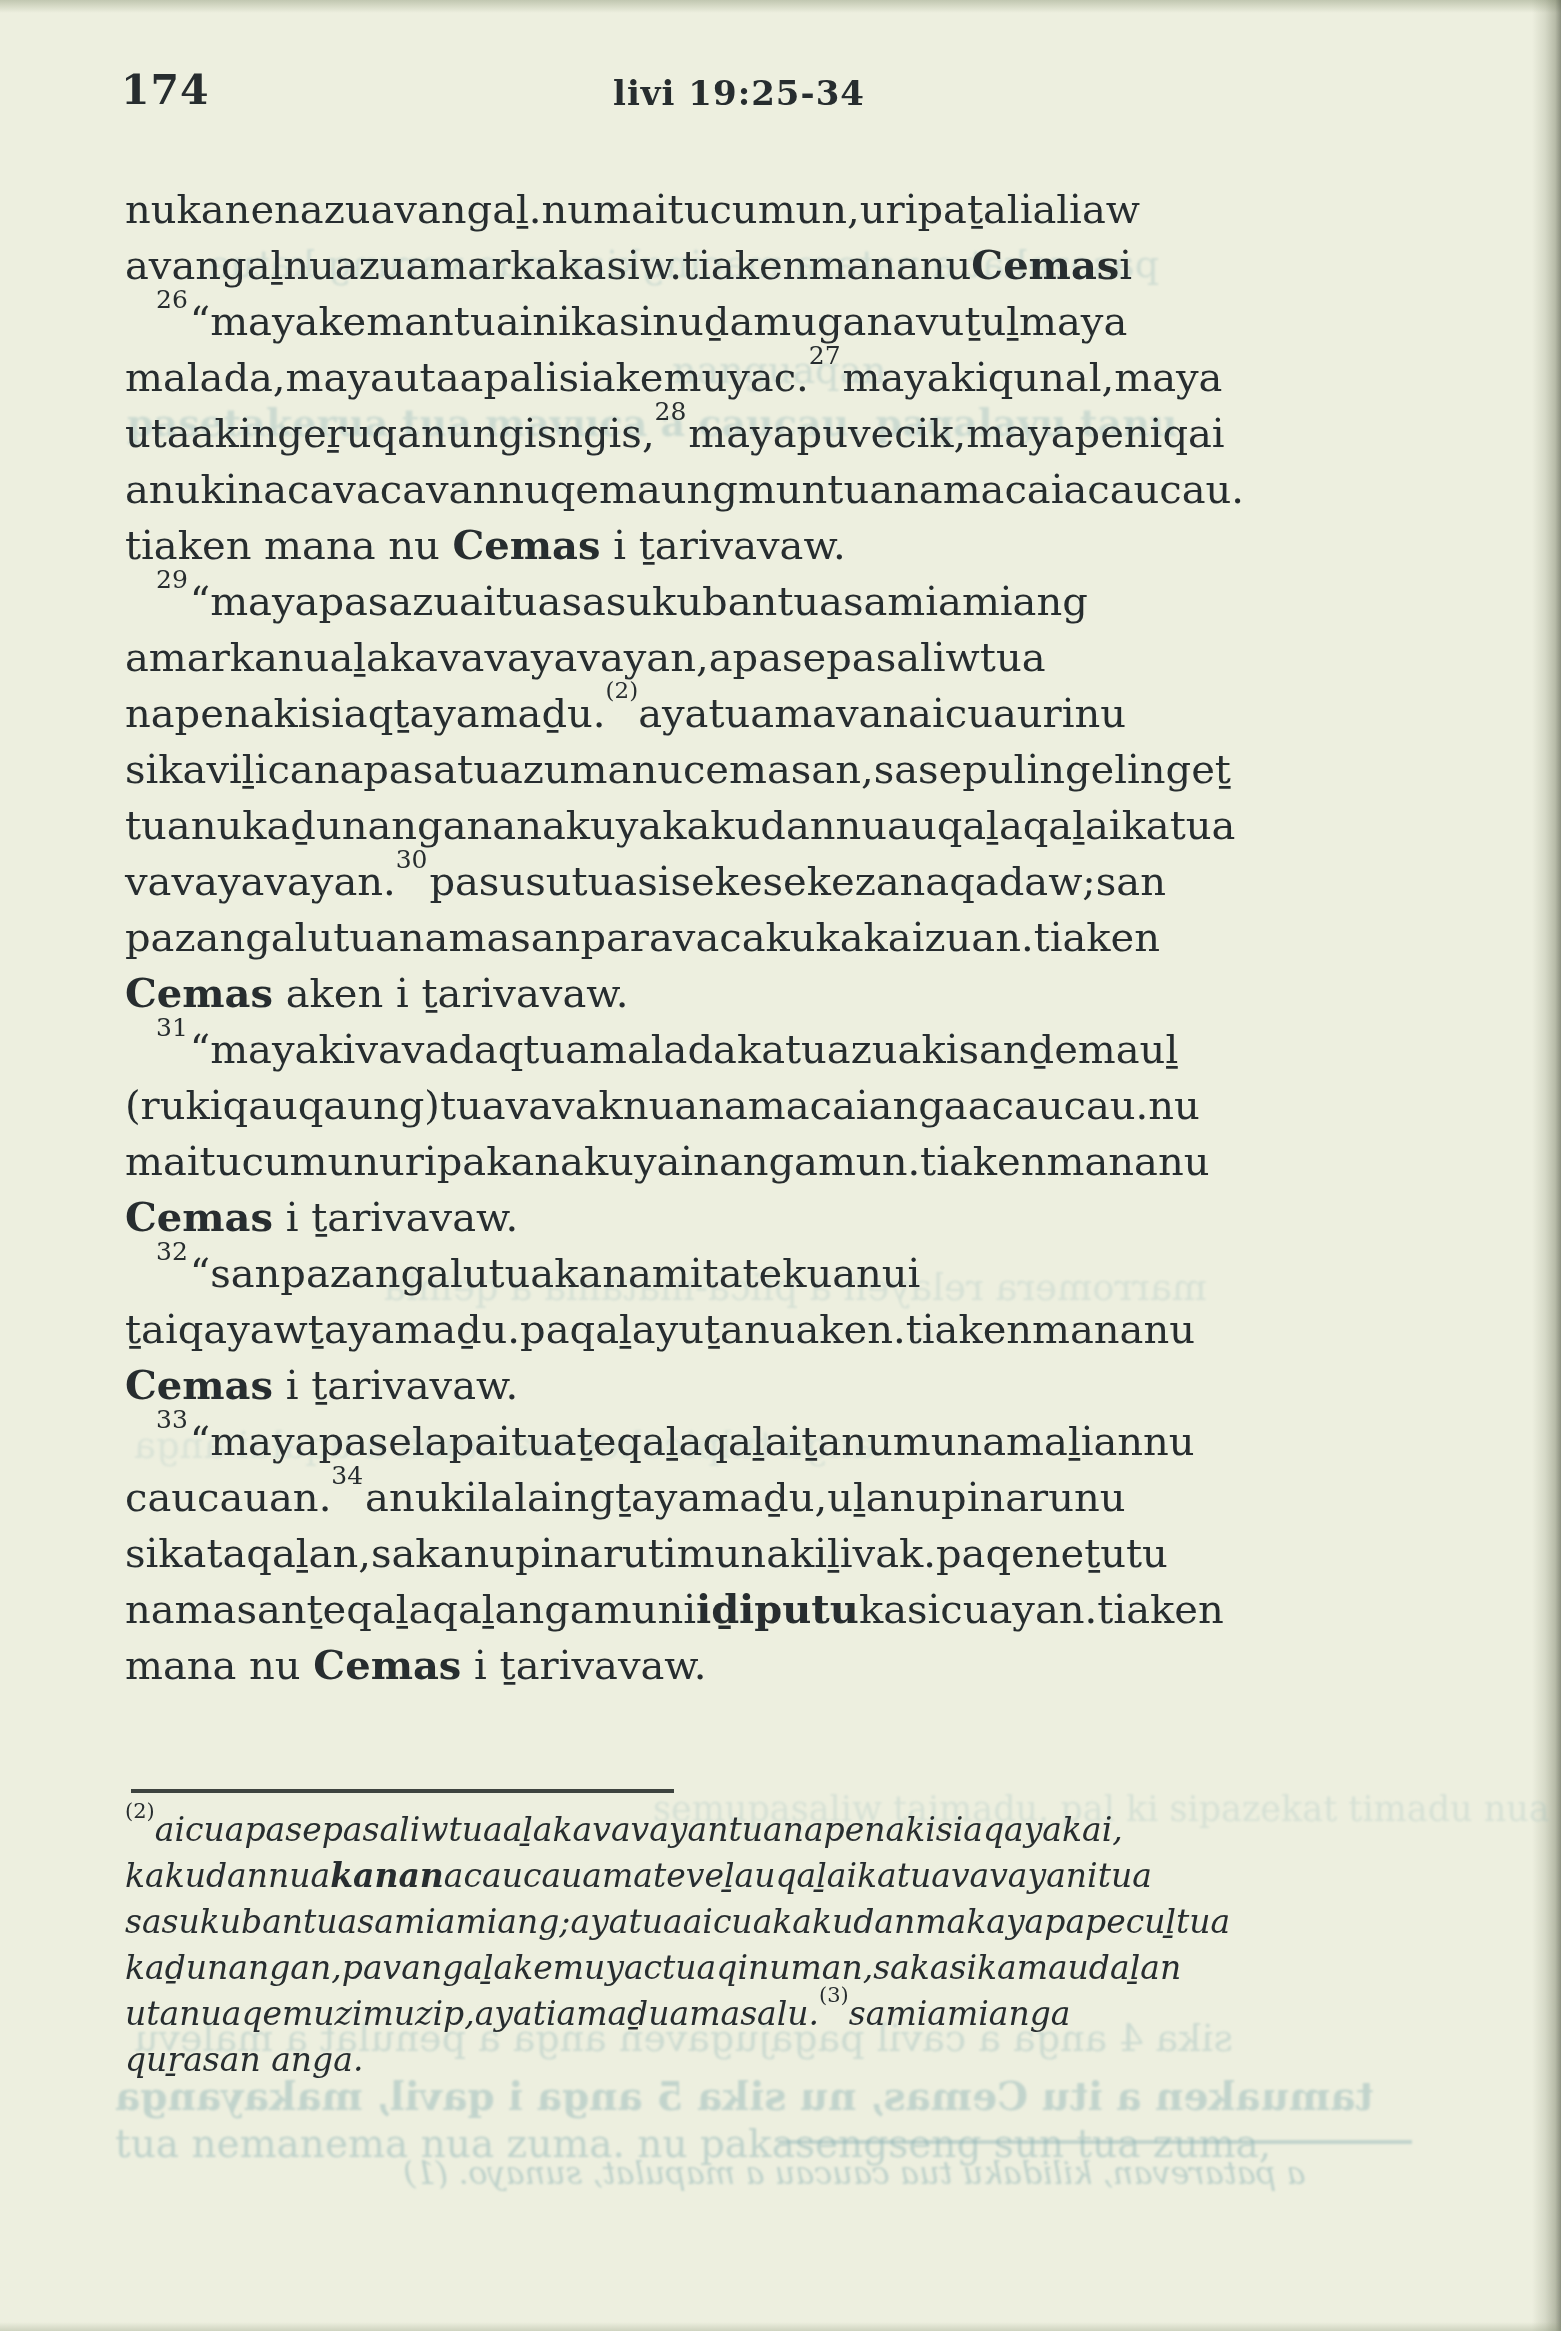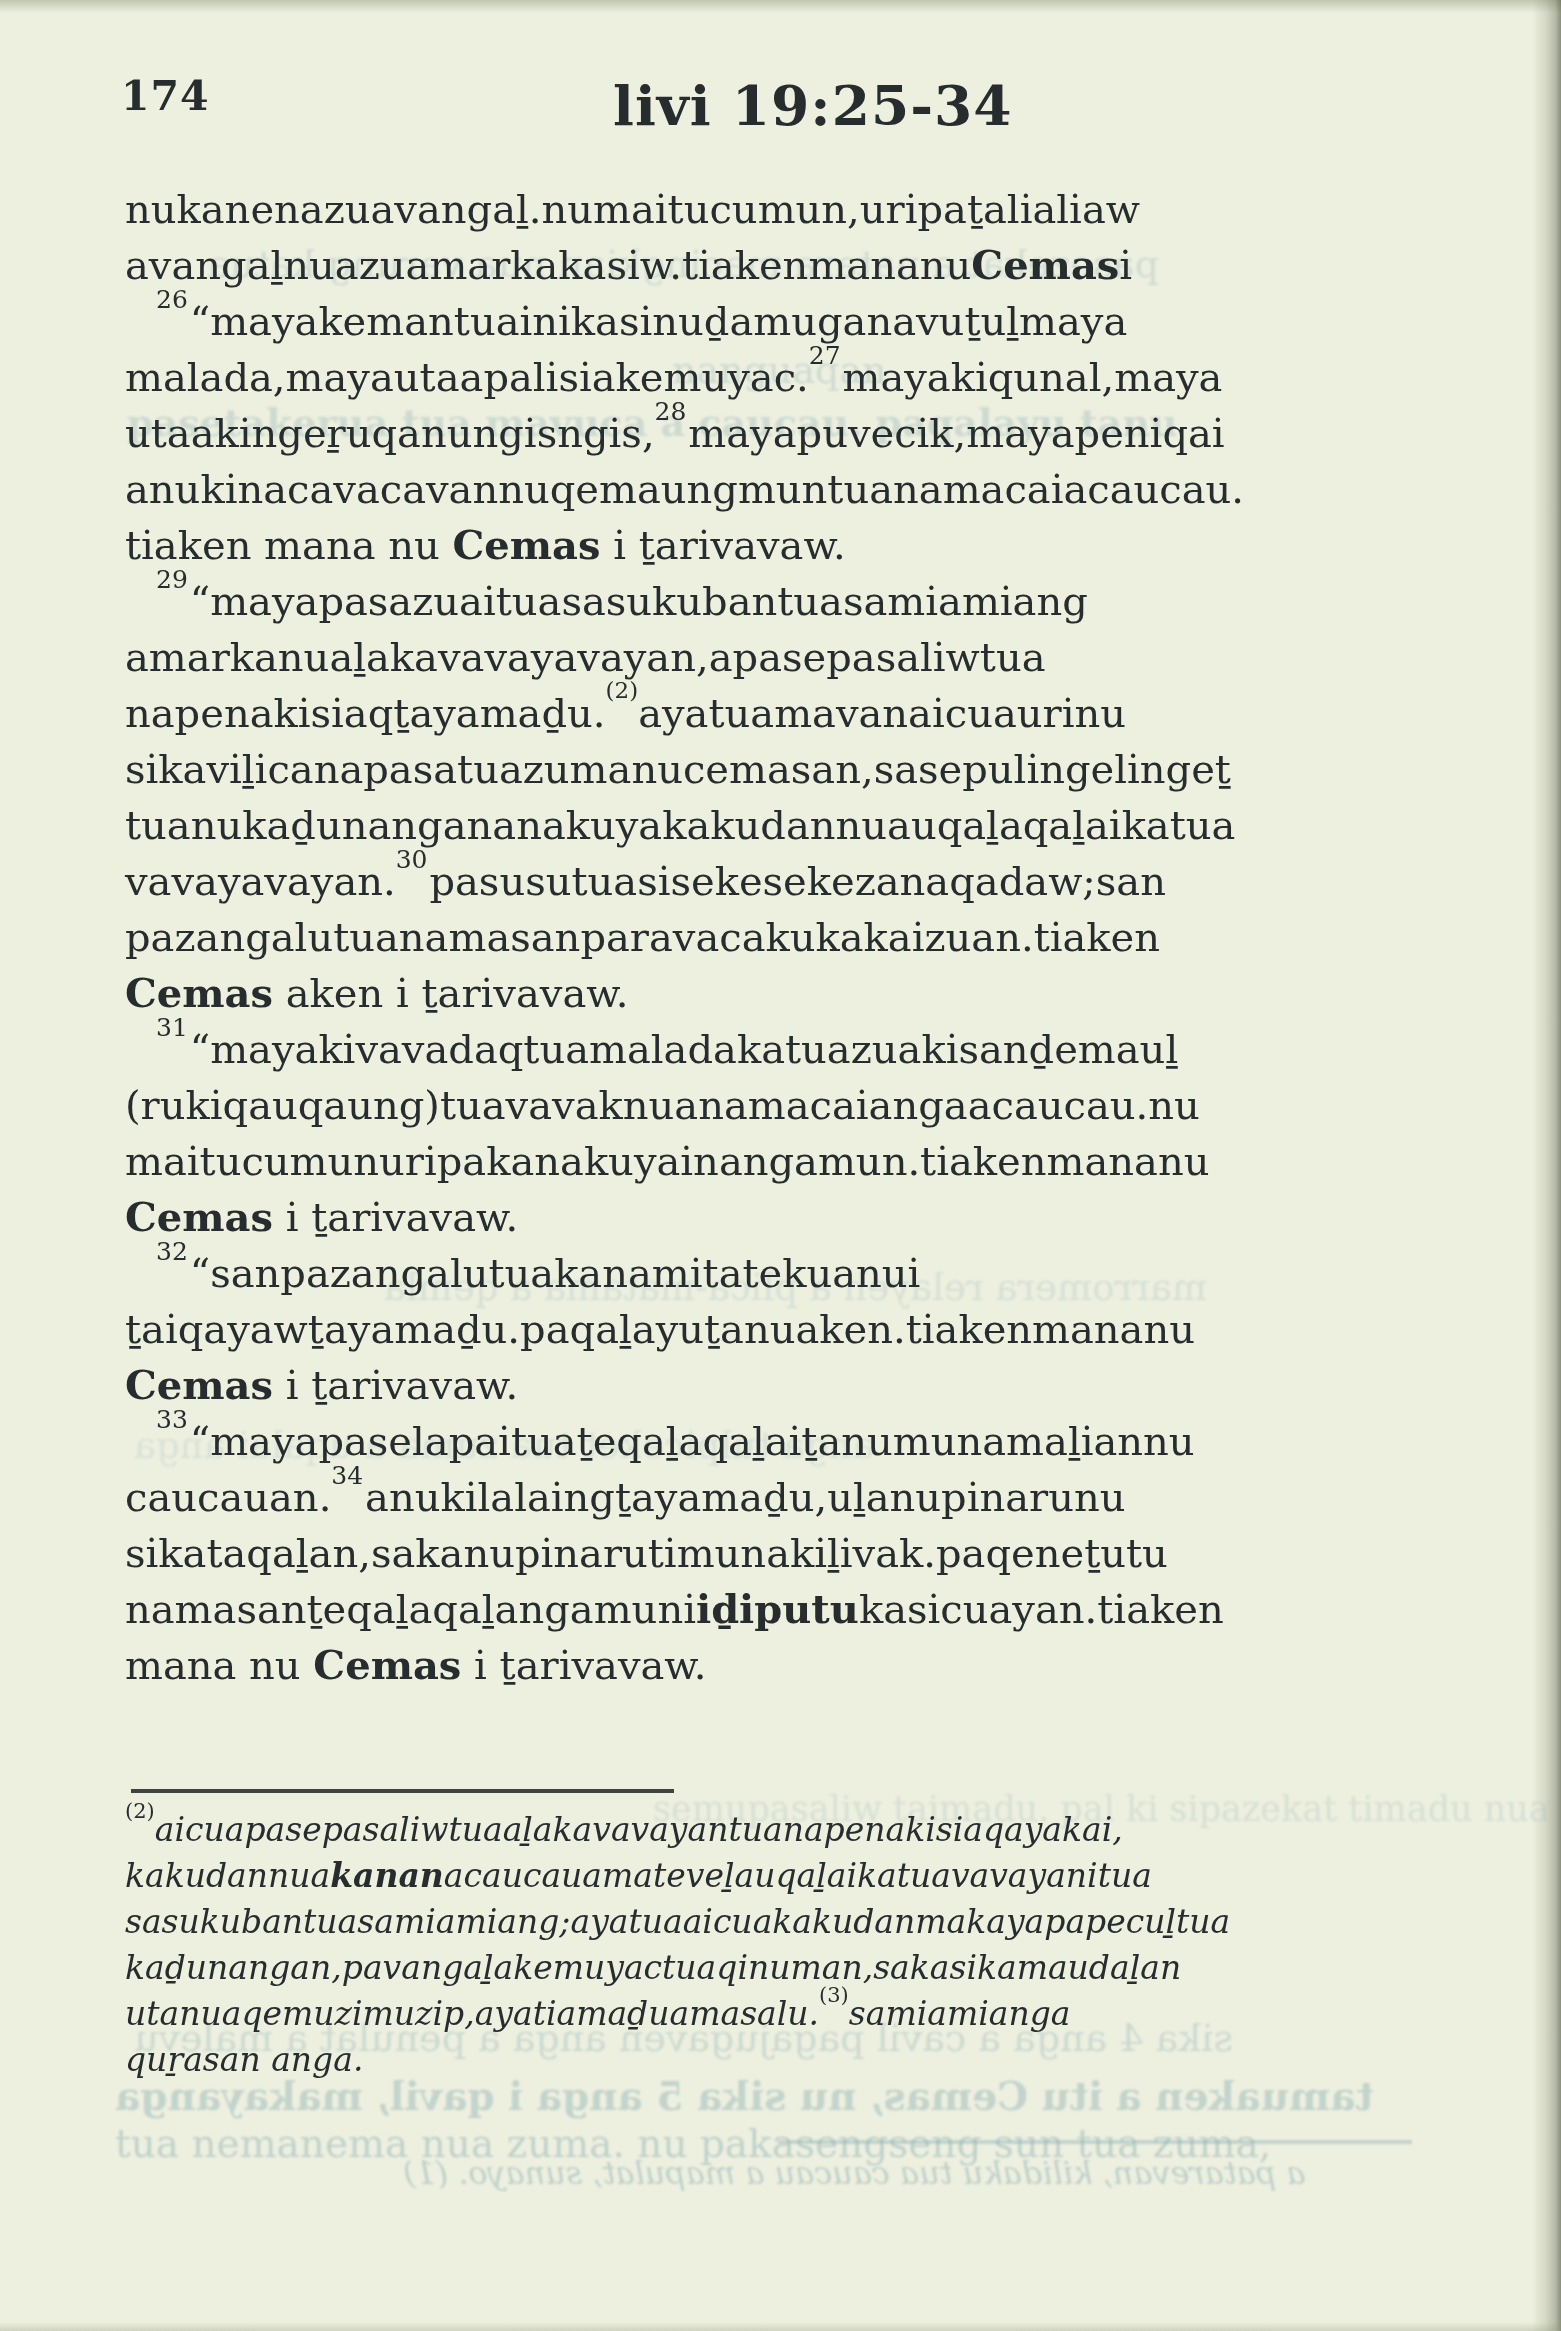--- a/index.html
+++ b/index.html
@@ -18,26 +18,26 @@
   .right-edge{
     position:absolute;top:0;right:0;bottom:0;width:29px;
     background:linear-gradient(to right, rgba(0,0,0,0) 0%, rgba(110,118,92,.18) 45%, rgba(95,102,78,.38) 80%, rgba(58,64,48,.55) 100%);
   }
   .bottom-edge{
     position:absolute;left:0;right:0;bottom:0;height:9.6px;
     background:linear-gradient(to top, rgba(140,150,120,.35), rgba(140,150,120,0));
   }
   
   .pageno{
-    position:absolute;left:121px;top:72px;
+    position:absolute;left:121px;top:66px;
     font-size:41px;font-weight:700;letter-spacing:1px;
   }
   .runhead{
     position:absolute;left:613px;top:73px;
-    font-size:55px;font-weight:700;letter-spacing:1px;
+    font-size:34px;font-weight:700;letter-spacing:1px;
   }
   
   .body-text{
     position:absolute;left:125px;top:181px;width:1292px;
     font-size:40px;
   }
   .line{line-height:56px;white-space:nowrap;}
   .line.j{display:flex;justify-content:flex-start;}
   .line.ind{padding-left:31px;}
   .line .w{display:inline-block;}

